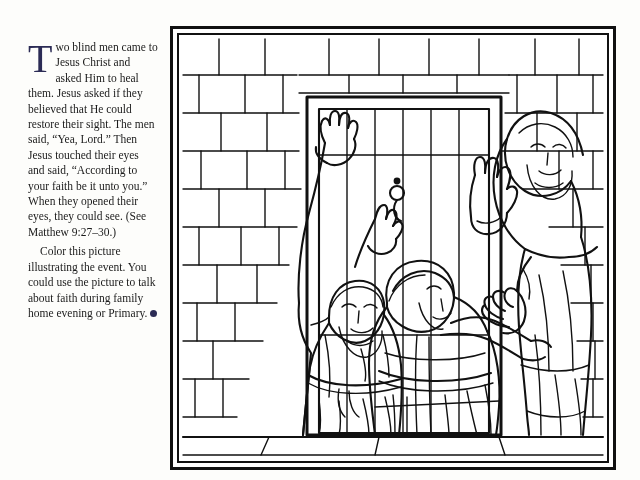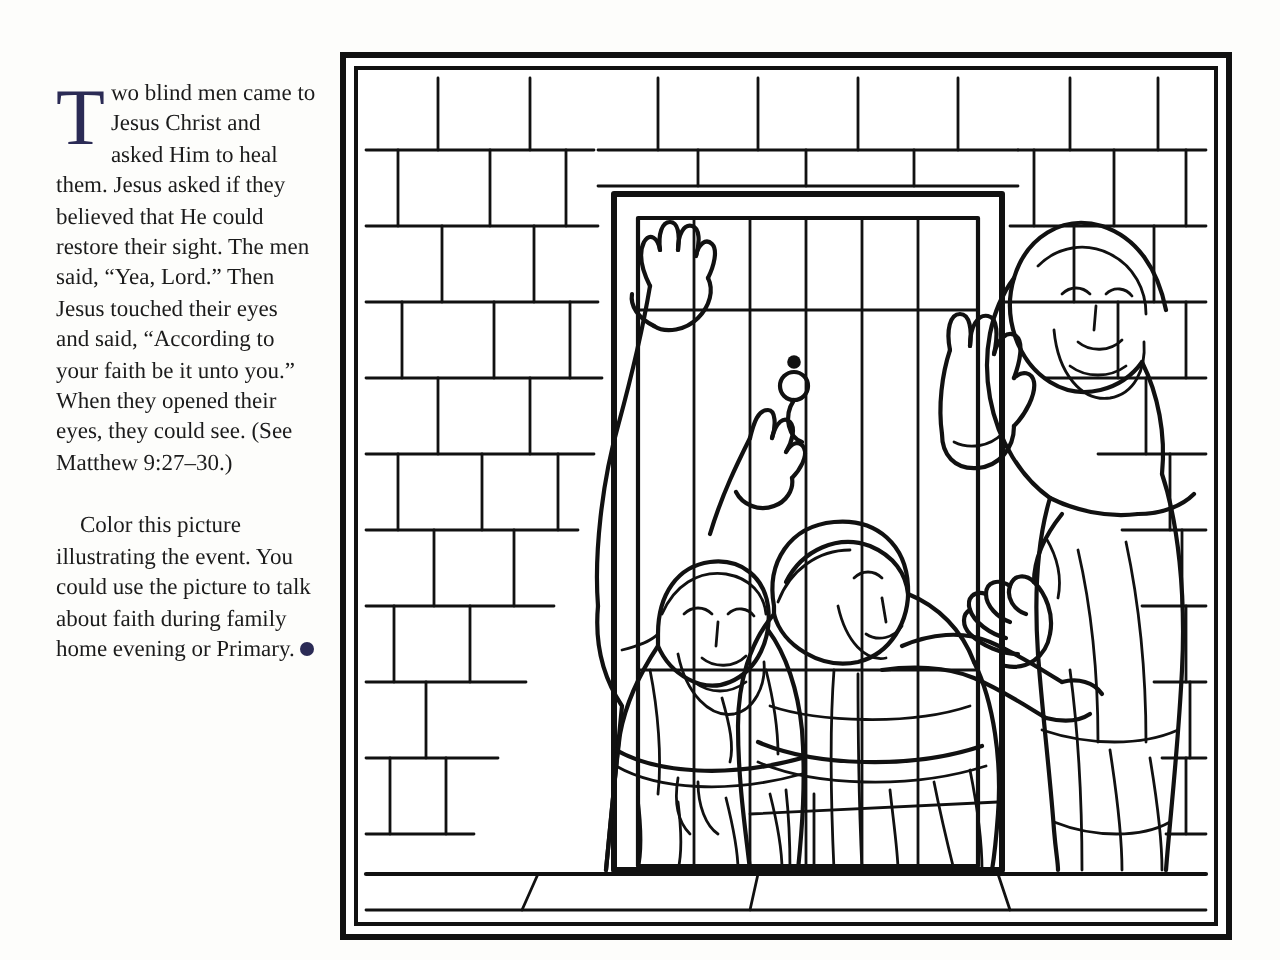--- a/index.html
+++ b/index.html
@@ -40,21 +40,21 @@
     font-family: "Liberation Serif", serif;
     color: #2b2b55;
     font-weight: normal;
   }
   .para {
     margin: 0;
     text-indent: 0;
   }
   .para.second {
     text-indent: 12px;
-    margin-top: 16px;
+    margin-top: 4px;
   }
   .endmark {
     display: inline-block;
     width: 7px;
     height: 7px;
     border-radius: 50%;
     background: #2b2b55;
     margin-left: 3px;
     vertical-align: 0px;
   }

